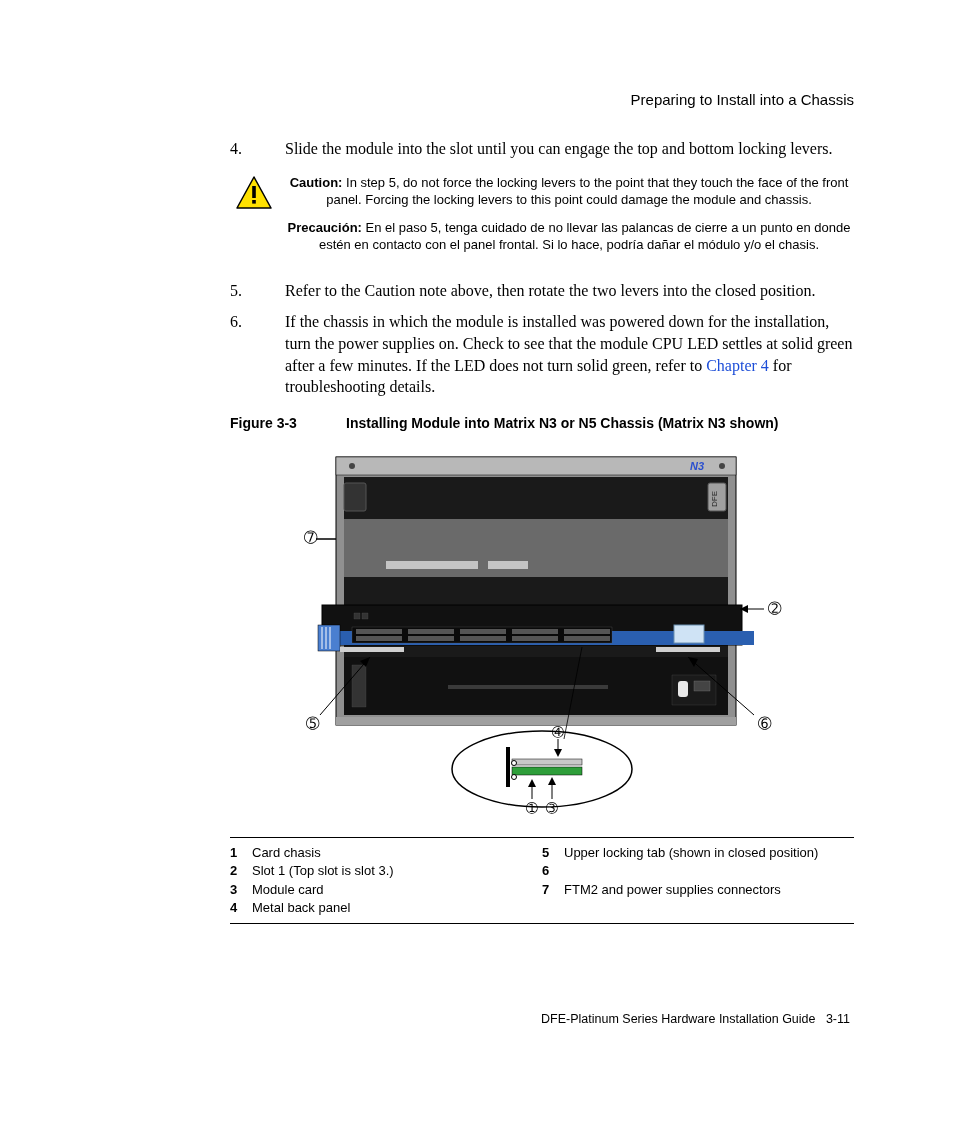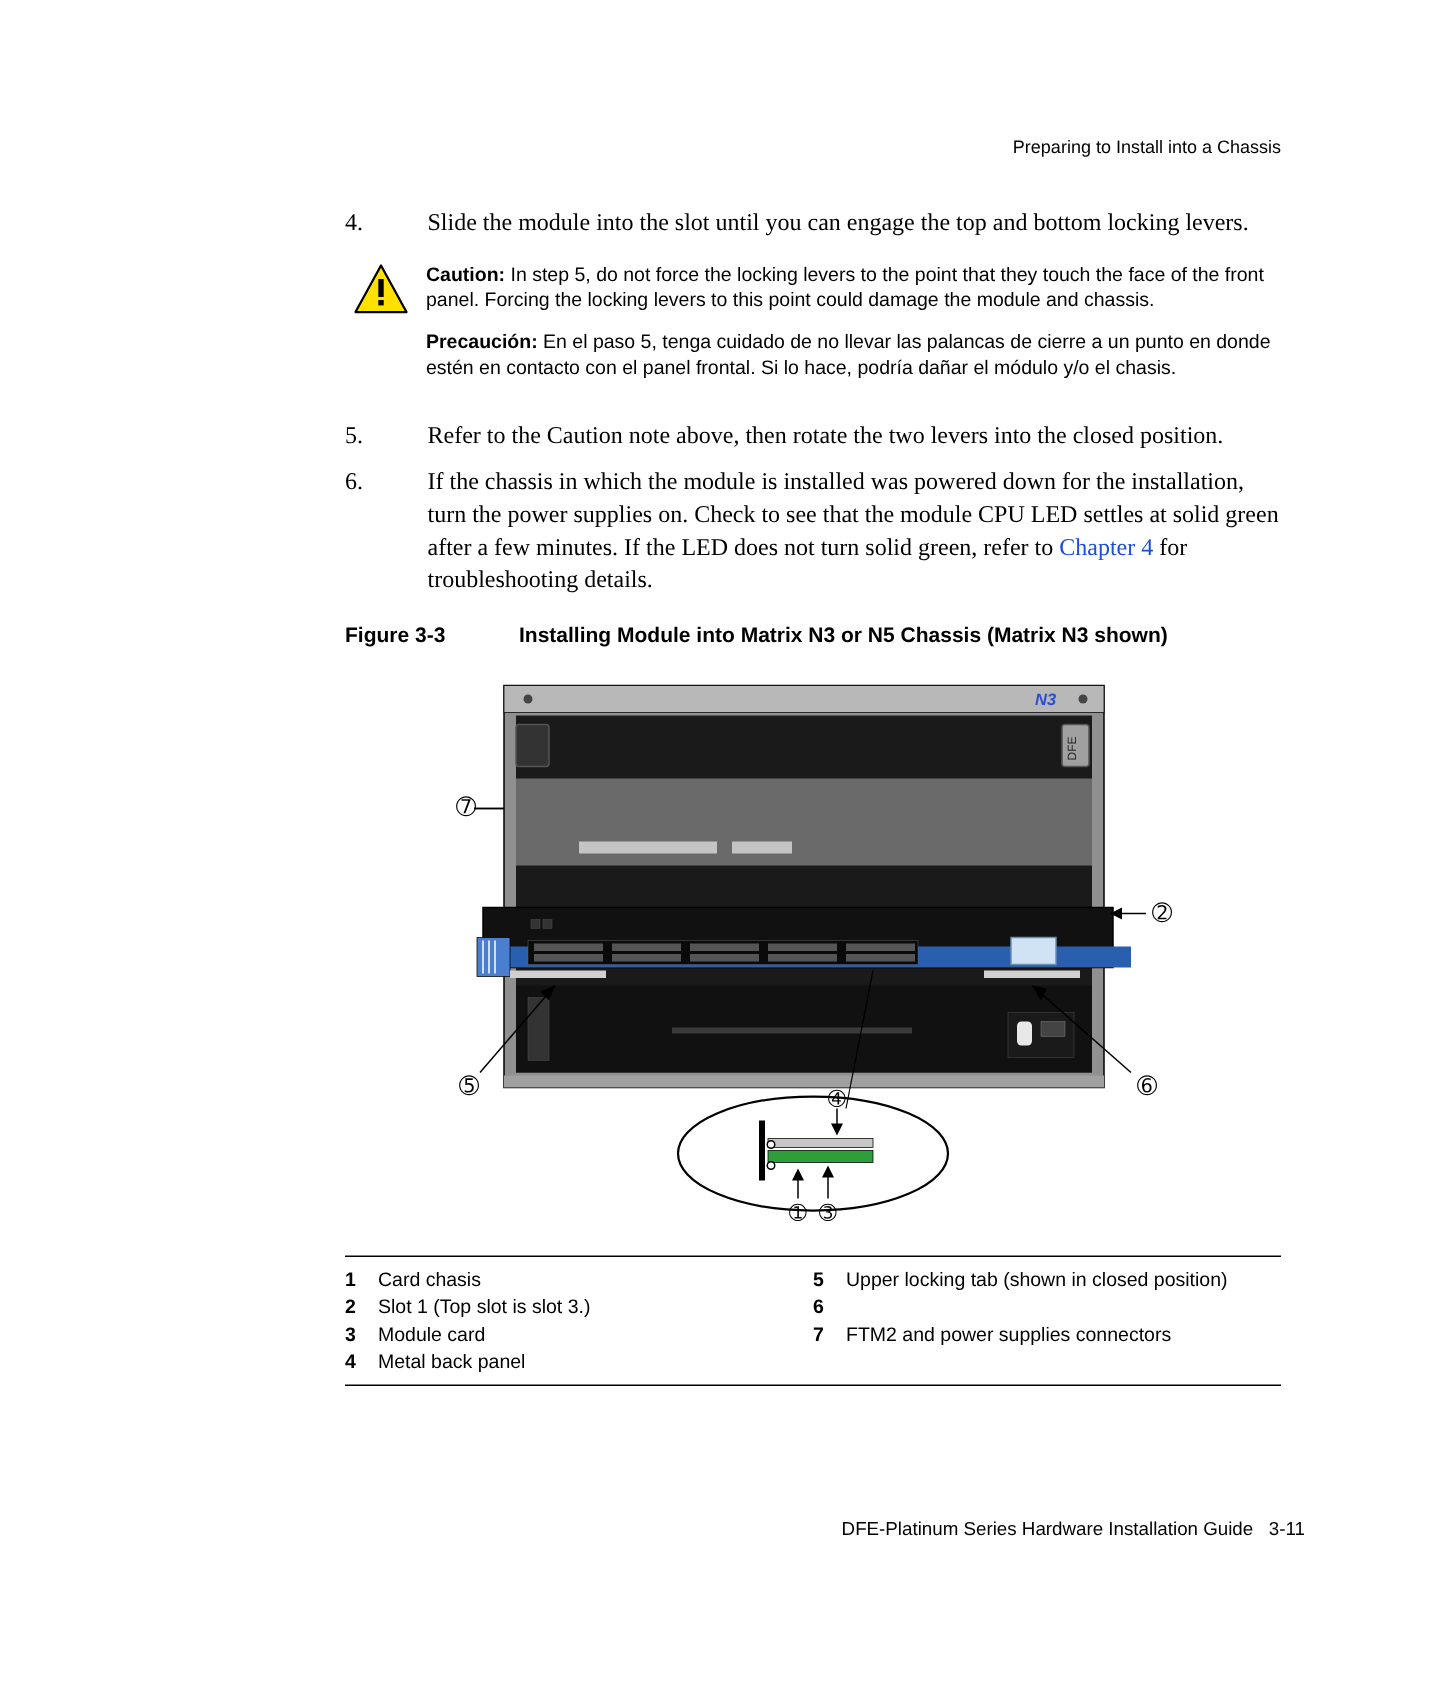--- a/index.html
+++ b/index.html
@@ -15,21 +15,21 @@
     width: 954px;
     height: 1123px;
     position: relative;
     box-sizing: border-box;
     padding: 90px 100px 60px 100px;
   }
   .running-header {
     position: absolute;
     top: 90px;
     right: 100px;
-    font-size: 12px;
+    font-size: 15px;
     font-family: Arial, sans-serif;
     padding-left: 14px;
   }
   .content {
     margin-top: 48px;
     margin-left: 130px;
   }
   .ol-item {
     display: flex;
     margin-bottom: 10px;
@@ -55,20 +55,21 @@
     flex: 0 0 48px;
     display: flex;
     align-items: flex-start;
     justify-content: center;
     padding-top: 2px;
   }
   .caution-text {
     flex: 1;
     padding-left: 6px;
     line-height: 1.35;
+    text-align: center;
   }
   .caution-text .para {
     margin-bottom: 10px;
   }
   .link { color: #1d4ed8; }
   .figure-caption {
     font-family: Arial, sans-serif;
     font-weight: bold;
     font-size: 14px;
     margin: 16px 0 14px 0;
@@ -98,21 +99,21 @@
     margin: 1px 0;
   }
   .legend-num {
     font-weight: bold;
     width: 22px;
     flex: 0 0 22px;
   }
   .running-footer {
     position: absolute;
     bottom: 95px;
-    right: 84px;
+    right: 104px;
     font-size: 12.5px;
     font-family: Arial, sans-serif;
   }
 </style>
 </head>
 <body>
 
 <div class="page">
 
   <div class="running-header">Preparing to Install into a Chassis</div>

